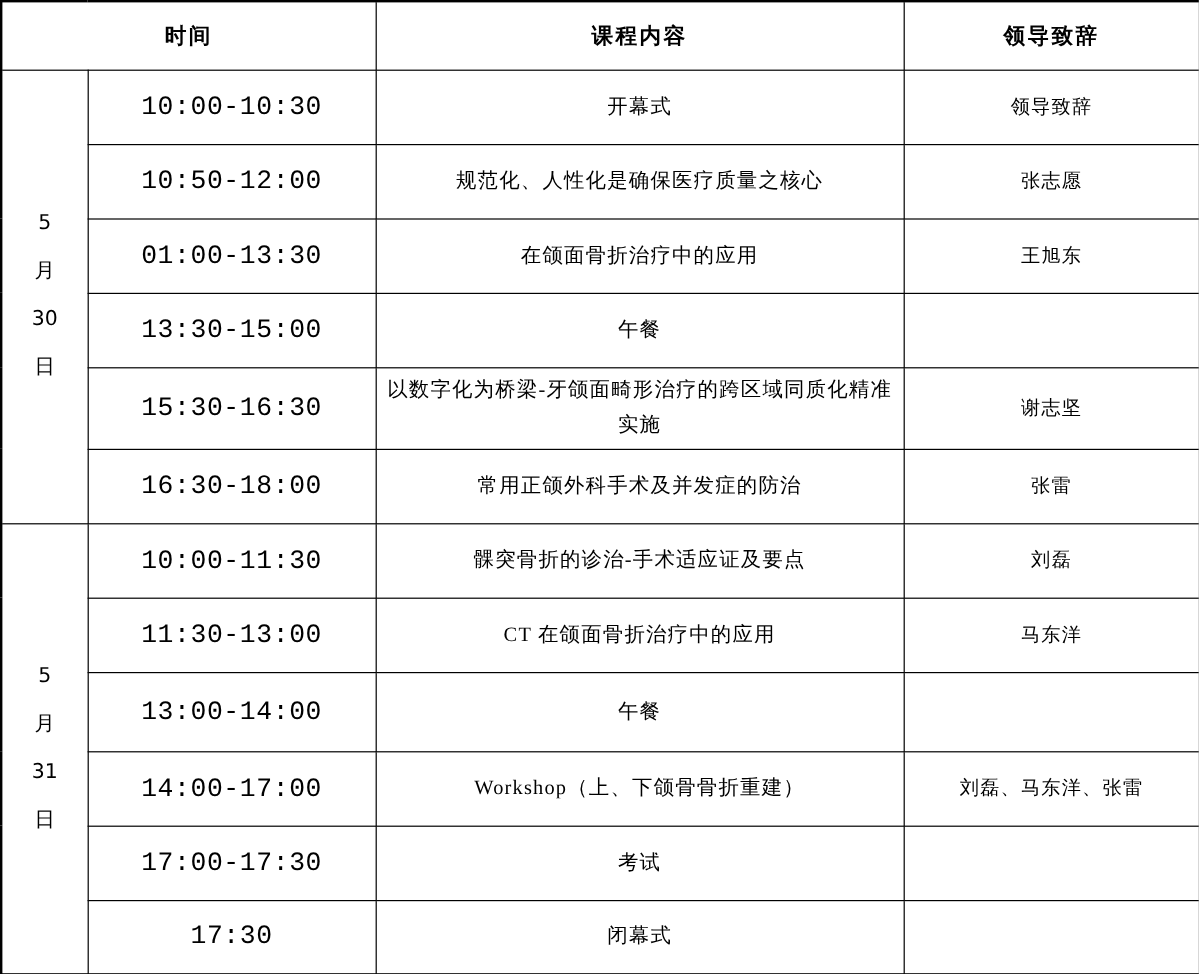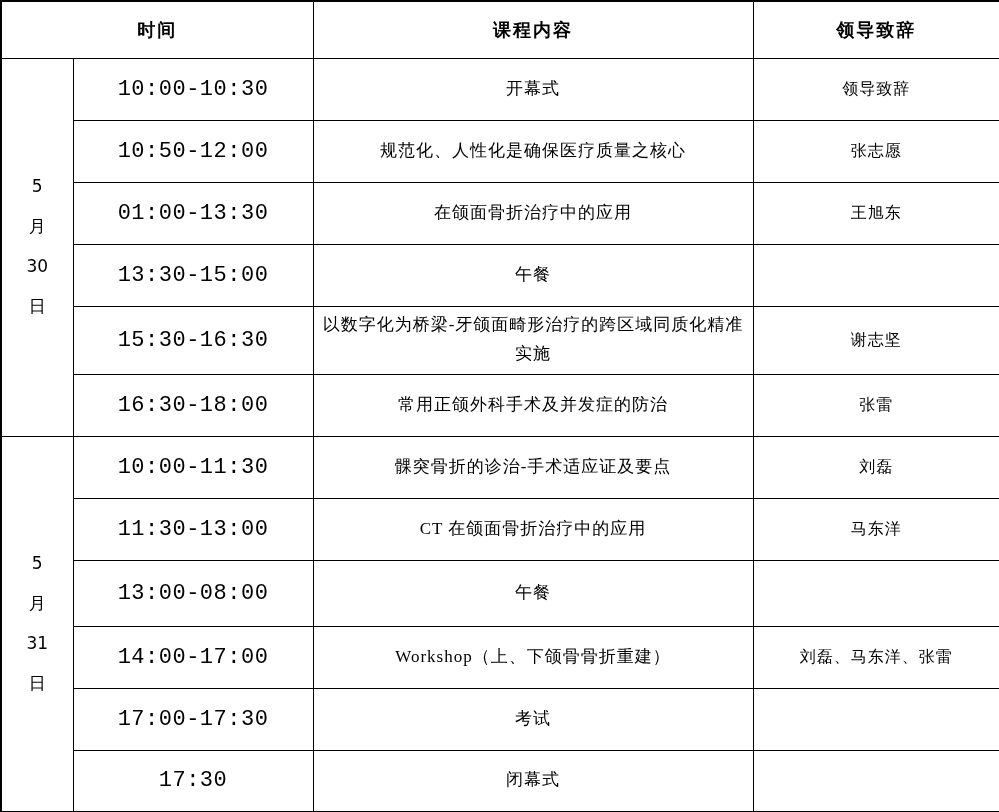--- a/index.html
+++ b/index.html
@@ -136,21 +136,21 @@
       <td class="time-cell">10:00-11:30</td>
       <td class="content-cell">髁突骨折的诊治-手术适应证及要点</td>
       <td class="expert-cell">刘磊</td>
     </tr>
     <tr class="body-row">
       <td class="time-cell">11:30-13:00</td>
       <td class="content-cell">CT 在颌面骨折治疗中的应用</td>
       <td class="expert-cell">马东洋</td>
     </tr>
     <tr class="body-row" style="height:66px">
-      <td class="time-cell">13:00-08:00</td>
+      <td class="time-cell">13:00-14:00</td>
       <td class="content-cell">午餐</td>
       <td class="expert-cell"></td>
     </tr>
     <tr class="body-row">
       <td class="time-cell">14:00-17:00</td>
       <td class="content-cell">Workshop（上、下颌骨骨折重建）</td>
       <td class="expert-cell">刘磊、马东洋、张雷</td>
     </tr>
     <tr class="body-row">
       <td class="time-cell">17:00-17:30</td>

